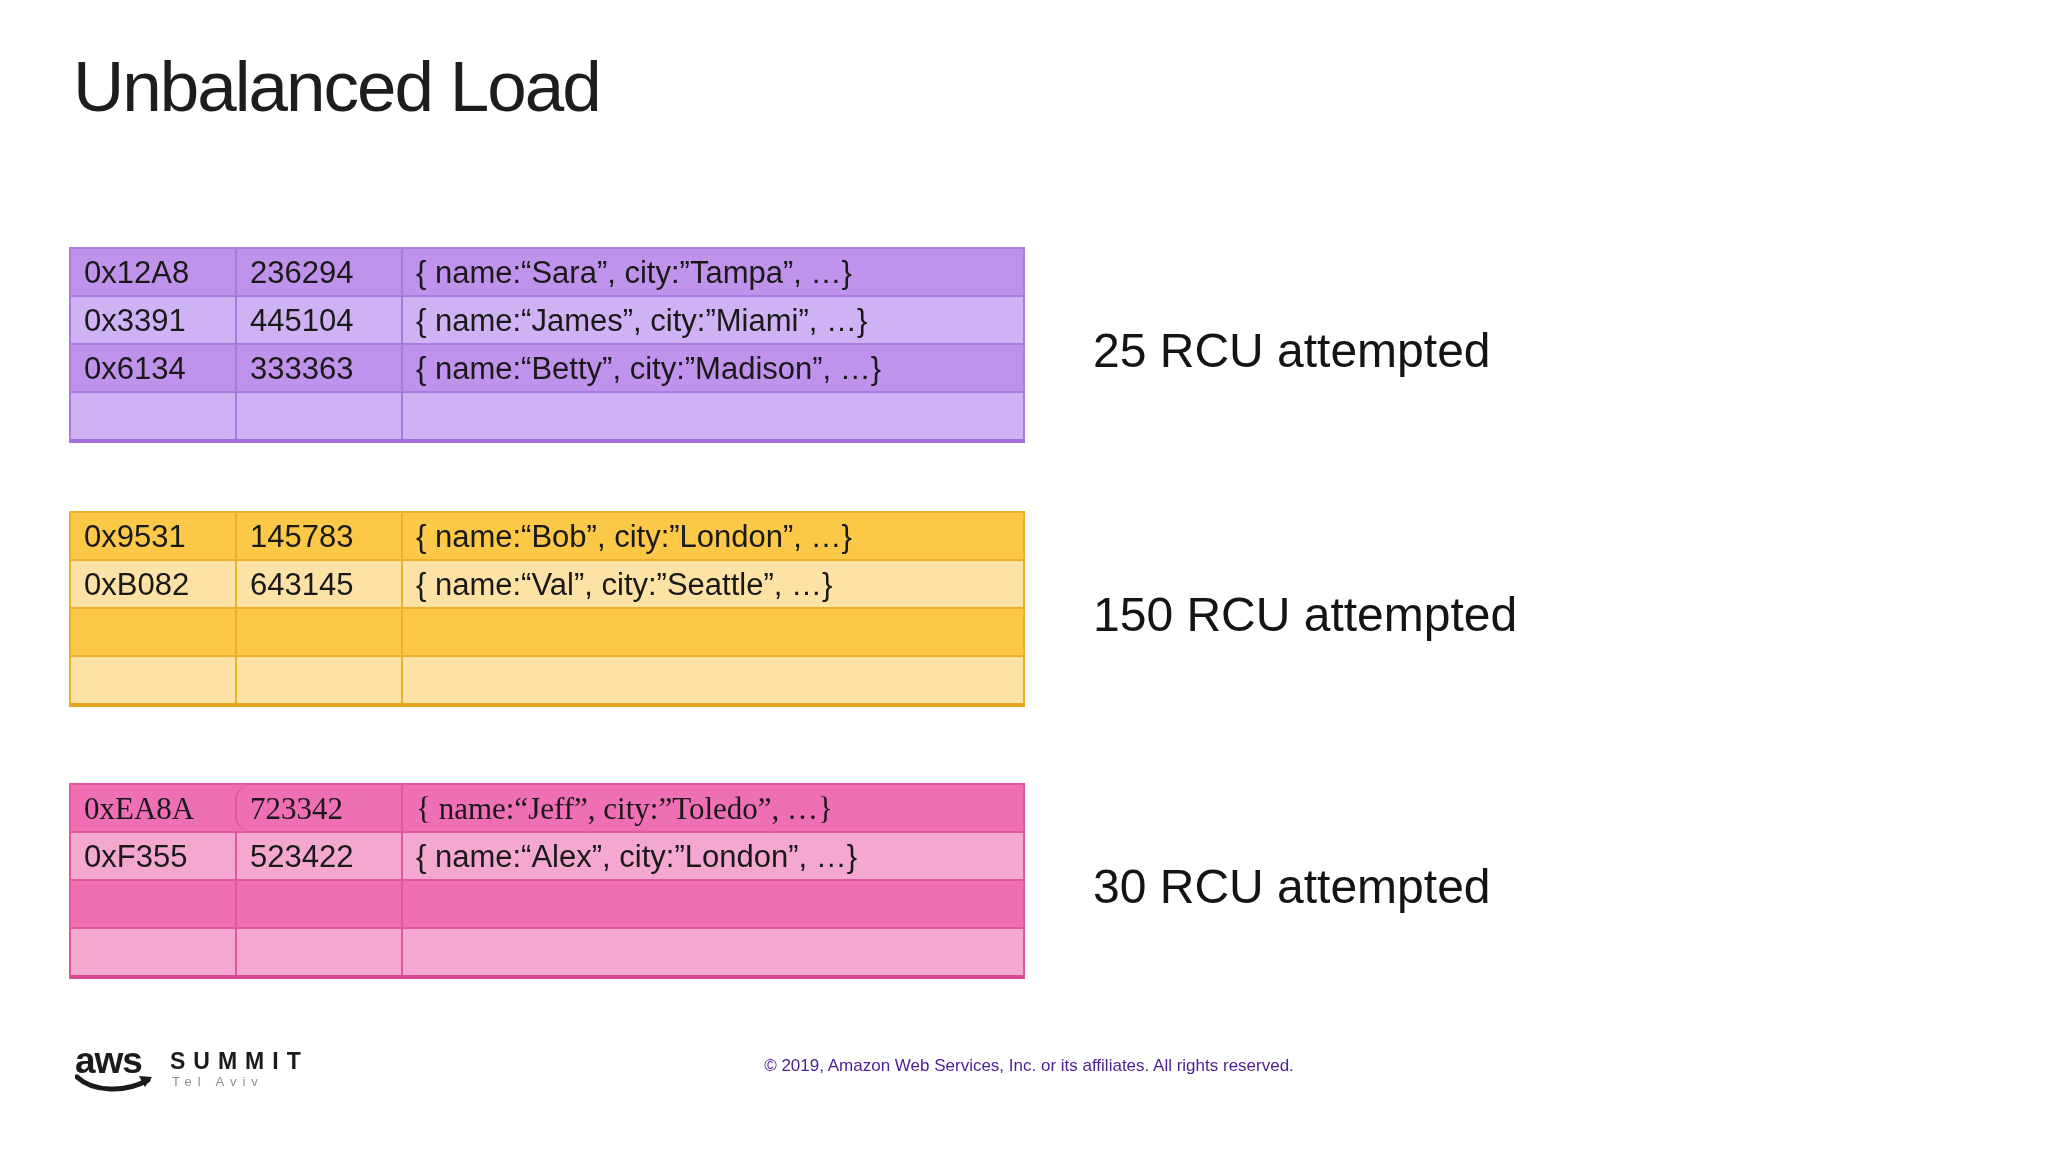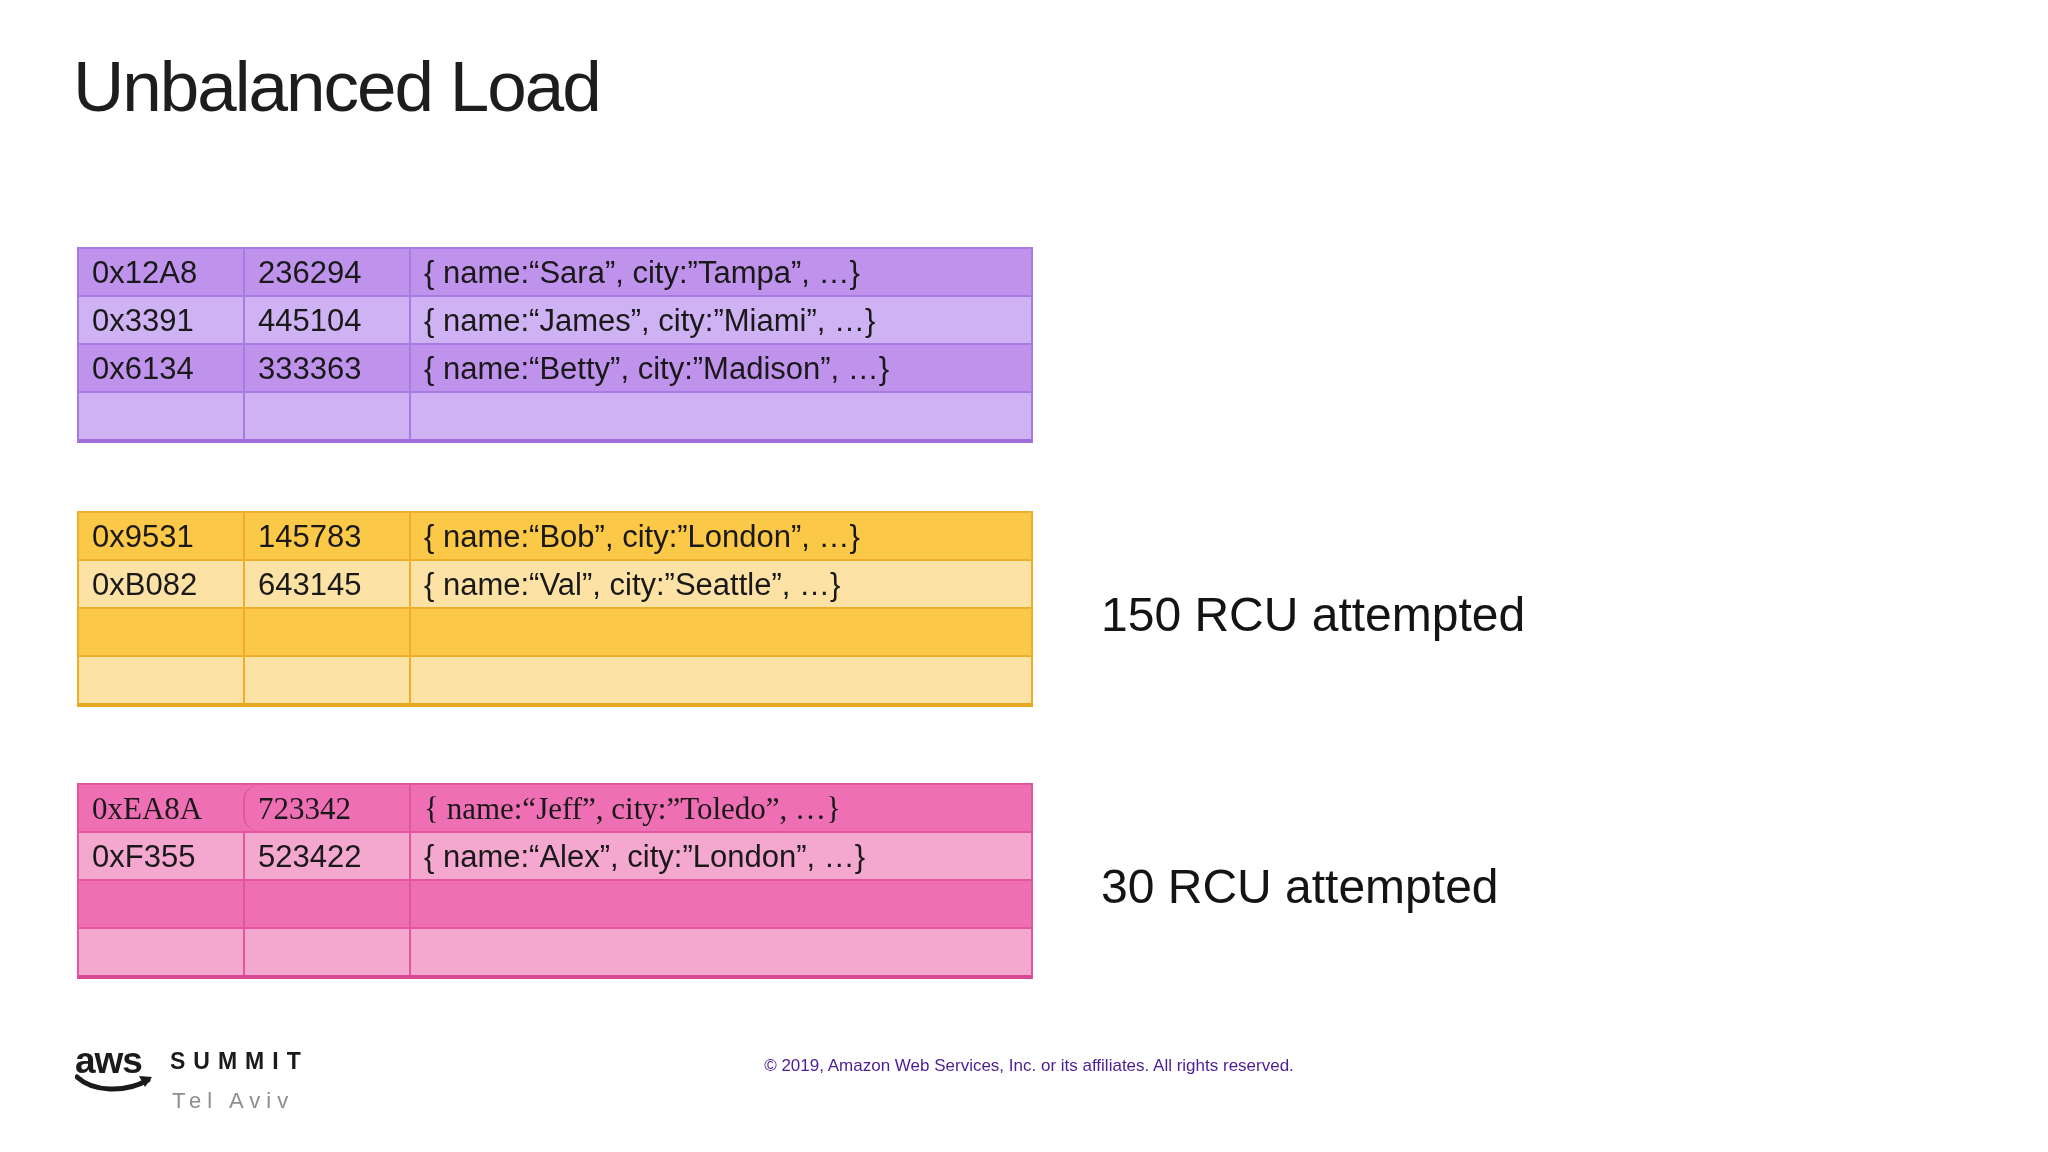--- a/index.html
+++ b/index.html
@@ -15,21 +15,21 @@
     position:absolute;left:73px;top:48px;
     font-size:71px;font-weight:300;letter-spacing:-2px;
     color:#1d1d1d;line-height:1.1;white-space:nowrap;
   }
   .cap-heading{
     position:absolute;left:1000px;top:88px;
     font-size:47px;font-weight:500;color:#141414;
     line-height:1.15;white-space:nowrap;
   }
   .partitions{position:absolute;left:0;top:0;width:100%;height:100%;}
-  .partition{position:absolute;left:77px;width:1926px;height:200px;}
+  .partition{position:absolute;left:69px;width:1926px;height:200px;}
   .ptable{
     width:956px;box-sizing:border-box;
     border:2px solid;border-bottom-width:4px;
   }
   .prow{display:flex;height:46px;overflow:hidden;}
   .prow + .prow{border-top:2px solid;border-top-color:inherit;}
   .pcell{
     box-sizing:border-box;height:46px;line-height:47px;
     font-size:31px;color:#191919;padding-left:13px;
     white-space:nowrap;overflow:hidden;
@@ -45,22 +45,22 @@
   .aws-word{
     position:absolute;left:0;top:-4px;
     font-size:37px;font-weight:700;letter-spacing:-1px;color:#1b1b1b;
   }
   .aws-smile{position:absolute;left:0;top:30px;}
   .summit{
     position:absolute;left:95px;top:4px;
     font-size:23px;font-weight:700;letter-spacing:8px;color:#1b1b1b;white-space:nowrap;
   }
   .summit-city{
-    position:absolute;left:97px;top:44px;
-    font-size:22px;font-weight:400;letter-spacing:6px;color:#8e8e8e;white-space:nowrap;
+    position:absolute;left:97px;top:30px;
+    font-size:13px;font-weight:400;letter-spacing:6px;color:#8e8e8e;white-space:nowrap;
   }
   .copyright{
     position:absolute;left:1029px;top:1056px;transform:translateX(-50%);
     font-size:17px;color:#4c1d95;white-space:nowrap;
   }
 </style>
 </head>
 <body>
 
 <div class="slide">
@@ -85,20 +85,21 @@
             <div class="pcell c0" style="border-color: rgb(168, 123, 226);">0x6134</div>
             <div class="pcell c1" style="border-color: rgb(168, 123, 226);">333363</div>
             <div class="pcell c2" style="border-color: rgb(168, 123, 226);">{ name:“Betty”, city:”Madison”, …}</div>
           </div>
           <div class="prow" style="background: rgb(207, 178, 243); border-color: rgb(168, 123, 226);">
             <div class="pcell c0" style="border-color: rgb(168, 123, 226);"></div>
             <div class="pcell c1" style="border-color: rgb(168, 123, 226);"></div>
             <div class="pcell c2" style="border-color: rgb(168, 123, 226);"></div>
           </div>
         </div>
+        <div class="plabel">25 RCU attempted</div>
       </div>
       <div class="partition" style="top: 511px;">
         <div class="ptable" style="border-color: rgb(239, 174, 39) rgb(239, 174, 39) rgb(229, 167, 31);">
           <div class="prow" style="background: rgb(252, 200, 71); border-color: rgb(239, 174, 39);">
             <div class="pcell c0" style="border-color: rgb(239, 174, 39); border-radius: 6px;">0x9531</div>
             <div class="pcell c1" style="border-color: rgb(239, 174, 39);">145783</div>
             <div class="pcell c2" style="border-color: rgb(239, 174, 39);">{ name:“Bob”, city:”London”, …}</div>
           </div>
           <div class="prow" style="background: rgb(252, 226, 165); border-color: rgb(239, 174, 39);">
             <div class="pcell c0" style="border-color: rgb(239, 174, 39);">0xB082</div>

